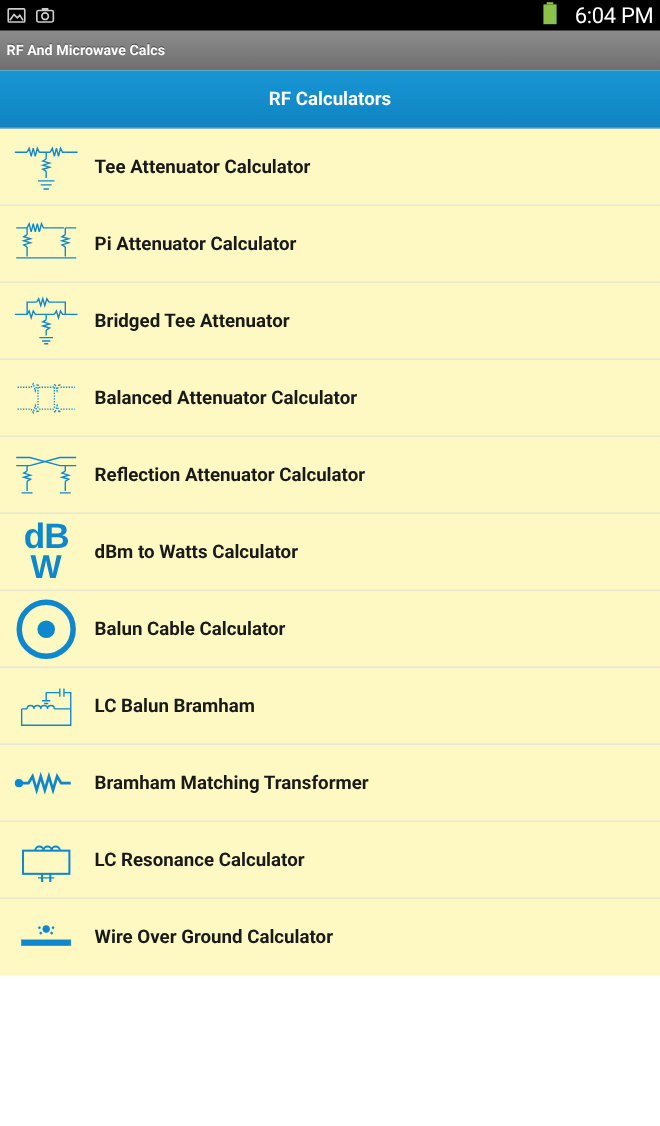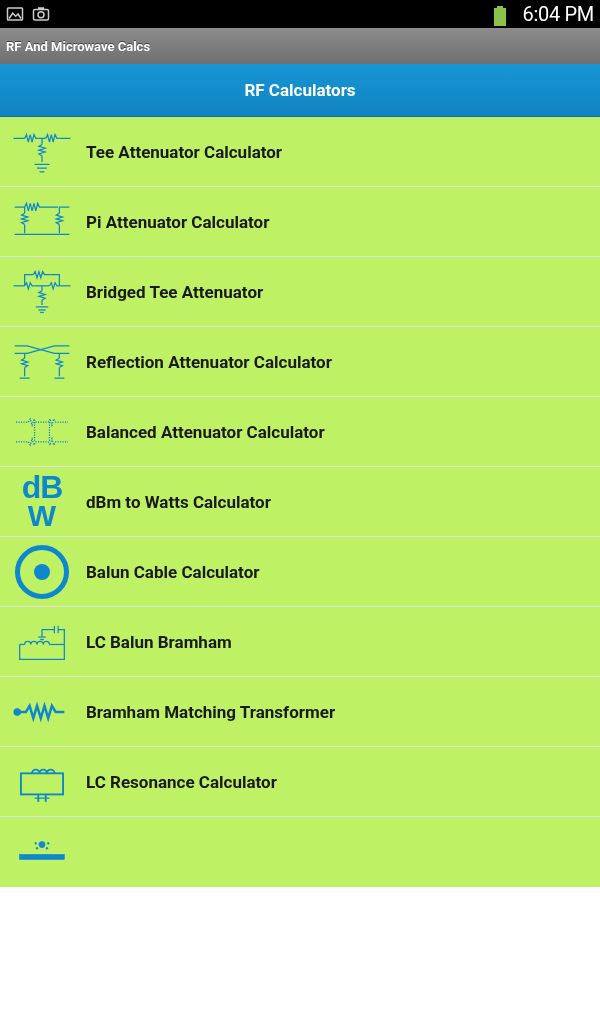--- a/index.html
+++ b/index.html
@@ -1,35 +1,35 @@
 <!DOCTYPE html>
 <html><head>
 <meta charset="utf-8">
 <style>
   * { margin:0; padding:0; box-sizing:border-box; }
   html, body { width:600px; height:1024px; font-family:Roboto, Arial, sans-serif; background:#fff; overflow:hidden; }
 
   
   .status-bar { height:28px; background:#000; color:#fff; display:flex; align-items:center; justify-content:space-between; padding:0 6px; font-size:18px; }
   .status-left { display:flex; gap:8px; align-items:center; }
-  .status-right { display:flex; gap:16px; align-items:flex-end; }
+  .status-right { display:flex; gap:16px; align-items:flex-start; }
   .stat-icon { width:18px; height:18px; display:inline-flex; align-items:center; justify-content:center; }
   .battery { width:12px; height:20px; position:relative; }
   .battery::before { content:''; position:absolute; top:0; left:3px; width:6px; height:2px; background:#8bc34a; }
   .battery::after  { content:''; position:absolute; top:2px; left:0; width:12px; height:18px; background:#8bc34a; }
   .clock { font-size:20px; font-weight:400; letter-spacing:-0.3px; color:#fff; }
 
   
   .app-bar { height:36px; background:linear-gradient(#8c8c8c,#6f6f6f); color:#fff; font-size:13px; font-weight:bold; display:flex; align-items:center; padding:0 6px; text-shadow:0 -1px 0 rgba(0,0,0,.5); }
 
   
   .header { height:53px; background:linear-gradient(#1796d4,#1183c2); color:#fff; display:flex; align-items:center; justify-content:center; font-size:17px; font-weight:bold; border-bottom:1px solid #0e6fa6; }
 
   
-  .list { background:#bef264; }
+  .list { background:#fef9c3; }
   .row { display:flex; align-items:center; height:70px; padding:0 10px 0 4px; border-bottom:1px solid #e0e0e0; }
   .row .thumb { width:76px; height:70px; display:flex; align-items:center; justify-content:center; flex:0 0 76px; }
   .row .thumb svg { width:62px; height:54px; }
   .row .label { font-size:17px; font-weight:bold; color:#1a1a1a; padding-left:6px; }
 
   
   .dbmw { color:#0f87cc; font-weight:900; font-family:Arial, sans-serif; line-height:0.95; text-align:center; }
   .dbmw .d { font-size:32px; letter-spacing:-1px; }
   .dbmw .w { font-size:30px; }
 
@@ -133,49 +133,49 @@
             <path d="M47 73 h6"></path>
       </g>
         </svg>
     </div>
     <span class="label">Bridged Tee Attenuator</span>
   </div>
 
   <div class="row">
     <div class="thumb">
       <svg viewBox="0 0 100 80">
+          <g stroke="#0f87cc" stroke-width="2" fill="none" stroke-dasharray="2 2">
+        <path d="M8 24 h20 l3-5 3 10 3-10 3 5 h20 l3-5 3 10 3-10 3 5 h20"></path>
+        <path d="M8 56 h20 l3 5 3-10 3 10 3-5 h20 l3 5 3-10 3 10 3-5 h20"></path>
+        <path d="M38 24 v32"></path>
+            <path d="M62 24 v32"></path>
+      </g>
+        </svg>
+    </div>
+    <span class="label">Balanced Attenuator Calculator</span>
+  </div>
+
+  <div class="row">
+    <div class="thumb">
+      <svg viewBox="0 0 100 80">
           <g stroke="#0f87cc" stroke-width="2" fill="none">
         <path d="M6 14 h20 L70 26 h24"></path>
             <path d="M6 26 h20 L70 14 h24"></path>
         <path d="M22 26 v8"></path>
             <path d="M22 34 l-5 3 10 3 -10 3 10 3 -5 3"></path>
             <path d="M22 49 v14"></path>
         <path d="M78 26 v8"></path>
             <path d="M78 34 l-5 3 10 3 -10 3 10 3 -5 3"></path>
             <path d="M78 49 v14"></path>
         <path d="M14 66 h16"></path>
             <path d="M70 66 h16"></path>
       </g>
         </svg>
     </div>
     <span class="label">Reflection Attenuator Calculator</span>
-  </div>
-
-  <div class="row">
-    <div class="thumb">
-      <svg viewBox="0 0 100 80">
-          <g stroke="#0f87cc" stroke-width="2" fill="none" stroke-dasharray="2 2">
-        <path d="M8 24 h20 l3-5 3 10 3-10 3 5 h20 l3-5 3 10 3-10 3 5 h20"></path>
-        <path d="M8 56 h20 l3 5 3-10 3 10 3-5 h20 l3 5 3-10 3 10 3-5 h20"></path>
-        <path d="M38 24 v32"></path>
-            <path d="M62 24 v32"></path>
-      </g>
-        </svg>
-    </div>
-    <span class="label">Balanced Attenuator Calculator</span>
   </div>
 
   <div class="row">
     <div class="thumb">
       <div class="dbmw">
           <div class="d">dB</div>
           <div class="w">W</div>
         </div>
     </div>
     <span class="label">dBm to Watts Calculator</span>
@@ -246,15 +246,16 @@
           <g stroke="#0f87cc" fill="none">
         <circle cx="50" cy="28" r="5" fill="#0f87cc"></circle>
         <circle cx="40" cy="26" r="1.5" fill="#0f87cc"></circle>
             <circle cx="60" cy="26" r="1.5" fill="#0f87cc"></circle>
         <circle cx="42" cy="34" r="1.5" fill="#0f87cc"></circle>
             <circle cx="58" cy="34" r="1.5" fill="#0f87cc"></circle>
         <rect x="14" y="44" width="72" height="8" fill="#0f87cc"></rect>
       </g>
         </svg>
     </div>
+    <span class="label">Wire Over Ground Calculator</span>
   </div>
 
 </div>
 
 </body></html>

